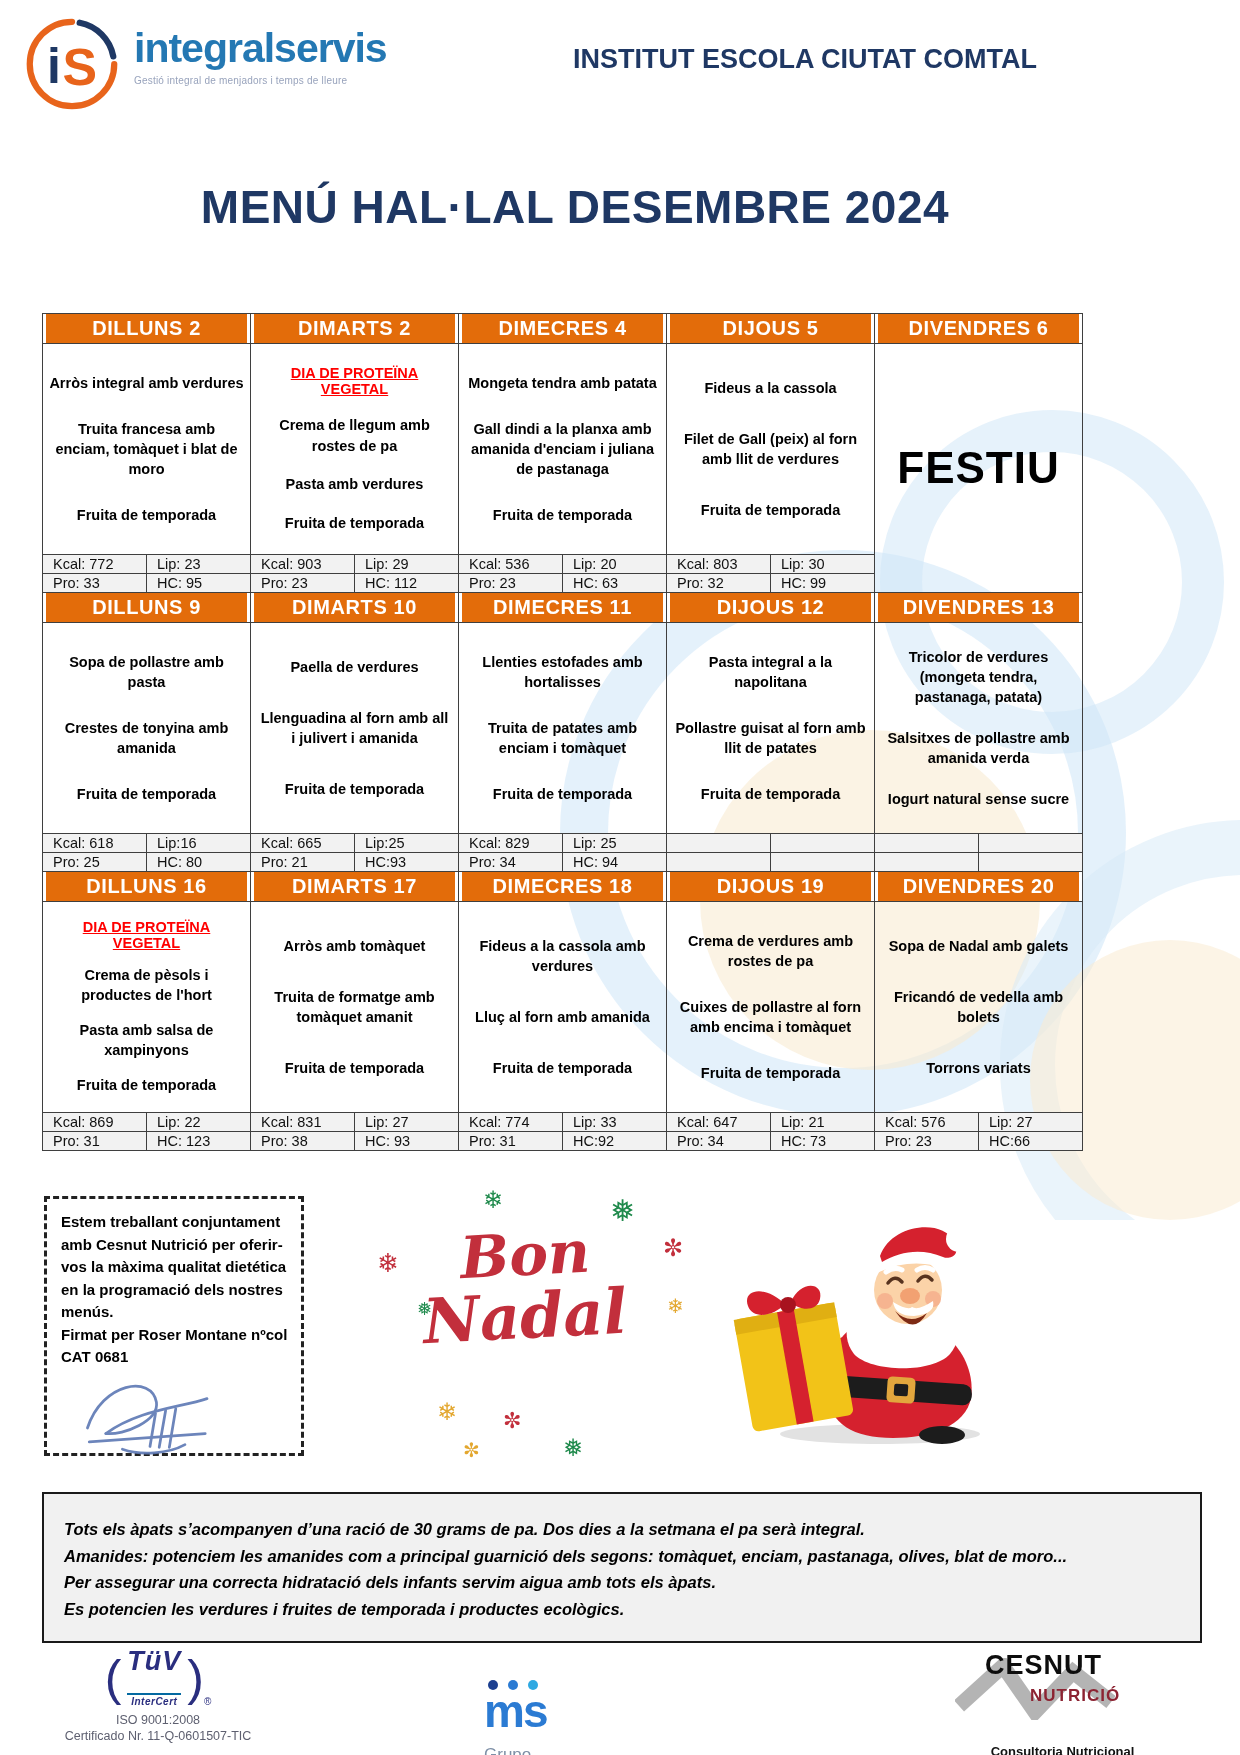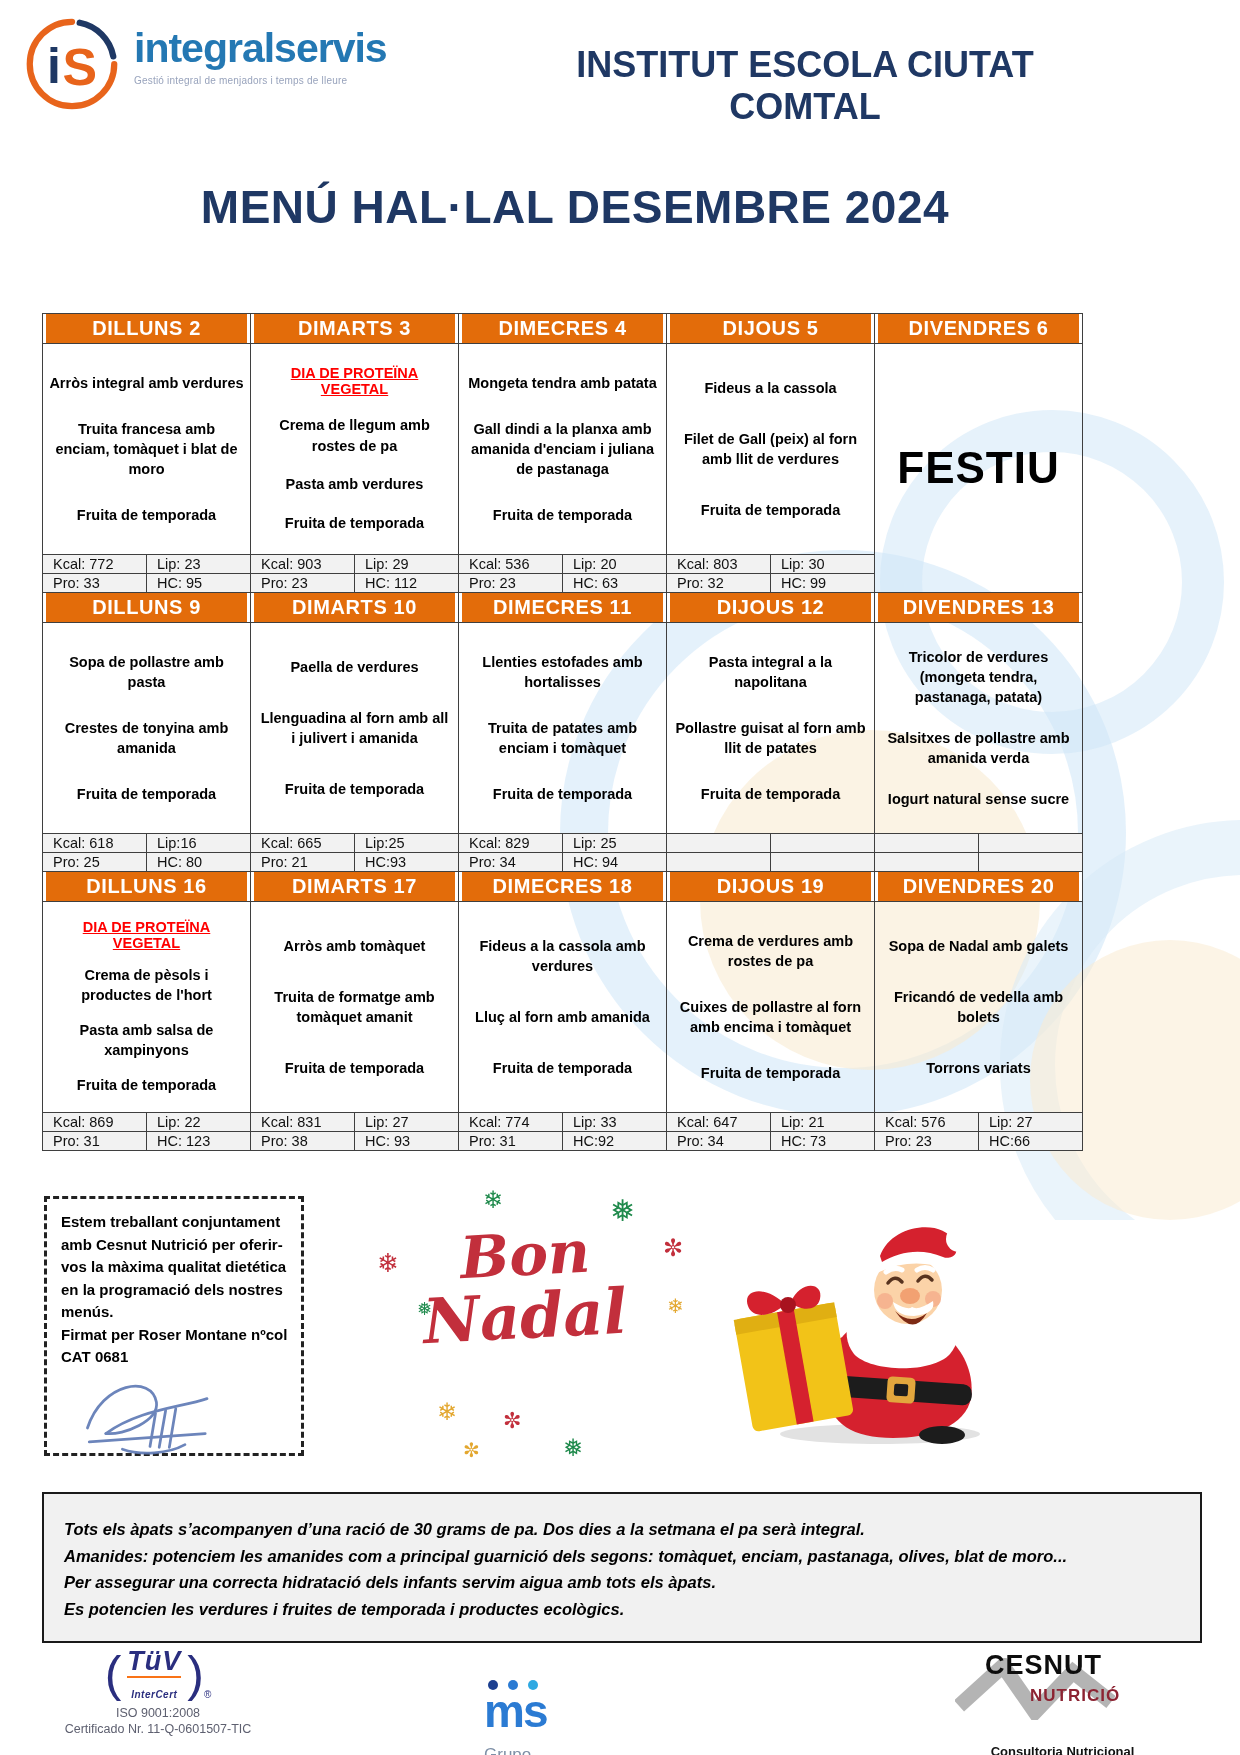--- a/index.html
+++ b/index.html
@@ -6,21 +6,21 @@
   .page{position:relative;width:1240px;height:1755px;background:#fff;overflow:hidden;
         font-family:"Liberation Sans",sans-serif;color:#000;}
 
   
   .brand{position:absolute;left:24px;top:16px;display:flex;align-items:flex-start;z-index:3;}
   .brand-circle{width:96px;height:96px;}
   .brand-textblock{margin-left:14px;margin-top:10px;}
   .brand-name{font-size:41px;font-weight:bold;color:#2478B3;letter-spacing:-1px;line-height:1.1;}
   .brand-tagline{font-size:10px;color:#98A3BC;margin-top:4px;letter-spacing:.2px;}
   .school-name{position:absolute;left:520px;top:44px;width:570px;text-align:center;
-               font-size:36px;font-weight:bold;color:#1F3864;z-index:3;}
+               font-size:27px;font-weight:bold;color:#1F3864;z-index:3;}
 
   
   .main-title{position:absolute;left:20px;top:180px;width:1110px;text-align:center;
               font-size:46px;font-weight:bold;color:#1F3864;letter-spacing:.5px;z-index:3;}
 
   
   .watermark{position:absolute;left:0;top:300px;width:1240px;height:920px;overflow:hidden;z-index:1;}
   .wm{position:absolute;border-radius:50%;}
   .wm-ring1{left:560px;top:250px;width:470px;height:470px;border:48px solid #CDE5F7;opacity:.55;}
   .wm-ring2{left:880px;top:110px;width:260px;height:260px;border:42px solid #CDE5F7;opacity:.5;}
@@ -68,21 +68,21 @@
   .notes-box{position:absolute;left:42px;top:1492px;width:1116px;z-index:3;background:#F1F1F1;
              border:2px solid #1a1a1a;padding:22px 20px 18px 20px;}
   .note{font-size:16.5px;font-weight:bold;font-style:italic;line-height:1.62;color:#000;}
 
   
   .tuv{position:absolute;left:48px;top:1648px;width:220px;text-align:center;z-index:3;color:#2A2E7F;}
   .tuv-emblem{display:flex;align-items:center;justify-content:center;}
   .tuv-paren{font-size:50px;font-weight:400;line-height:.8;}
   .tuv-core{margin:0 6px;font-style:italic;}
   .tuv-name{font-size:27px;font-weight:bold;letter-spacing:1px;line-height:1;}
-  .tuv-sub{font-size:10px;font-weight:bold;letter-spacing:.5px;display:block;border-top:2px solid #f97316;margin-top:1px;padding-top:11px;}
+  .tuv-sub{font-size:10px;font-weight:bold;letter-spacing:.5px;display:block;border-top:2px solid #0369a1;margin-top:18px;padding-top:1px;}
   .tuv-reg{font-size:10px;align-self:flex-end;}
   .tuv-iso{font-size:12.5px;color:#5E6070;margin-top:6px;}
   .tuv-cert{font-size:12.5px;color:#5E6070;margin-top:2px;}
   .ms{position:absolute;left:484px;top:1680px;z-index:3;}
   .ms-dots{display:flex;gap:10px;margin-left:4px;}
   .ms-dots i{width:10px;height:10px;border-radius:50%;display:block;}
   .ms-d1{background:#1C3F90;} .ms-d2{background:#2B7BD3;} .ms-d3{background:#2FA9E2;}
   .ms-text{font-size:46px;font-weight:bold;color:#2B7BD3;letter-spacing:-2px;line-height:.95;}
   .ms-line{font-size:17px;color:#7D8FA6;line-height:1.35;}
   .ms-lines{margin-top:10px;}
@@ -135,21 +135,21 @@
         <col>
         <col>
       </colgroup>
     <tbody>
 
     <tr class="hdr-row">
       <th class="day-th" colspan="2">
             <div class="hdr">DILLUNS 2</div>
           </th>
       <th class="day-th" colspan="2">
-            <div class="hdr">DIMARTS 3</div>
+            <div class="hdr">DIMARTS 2</div>
           </th>
       <th class="day-th" colspan="2">
             <div class="hdr">DIMECRES 4</div>
           </th>
       <th class="day-th" colspan="2">
             <div class="hdr">DIJOUS 5</div>
           </th>
       <th class="day-th" colspan="2">
             <div class="hdr">DIVENDRES 6</div>
           </th>

